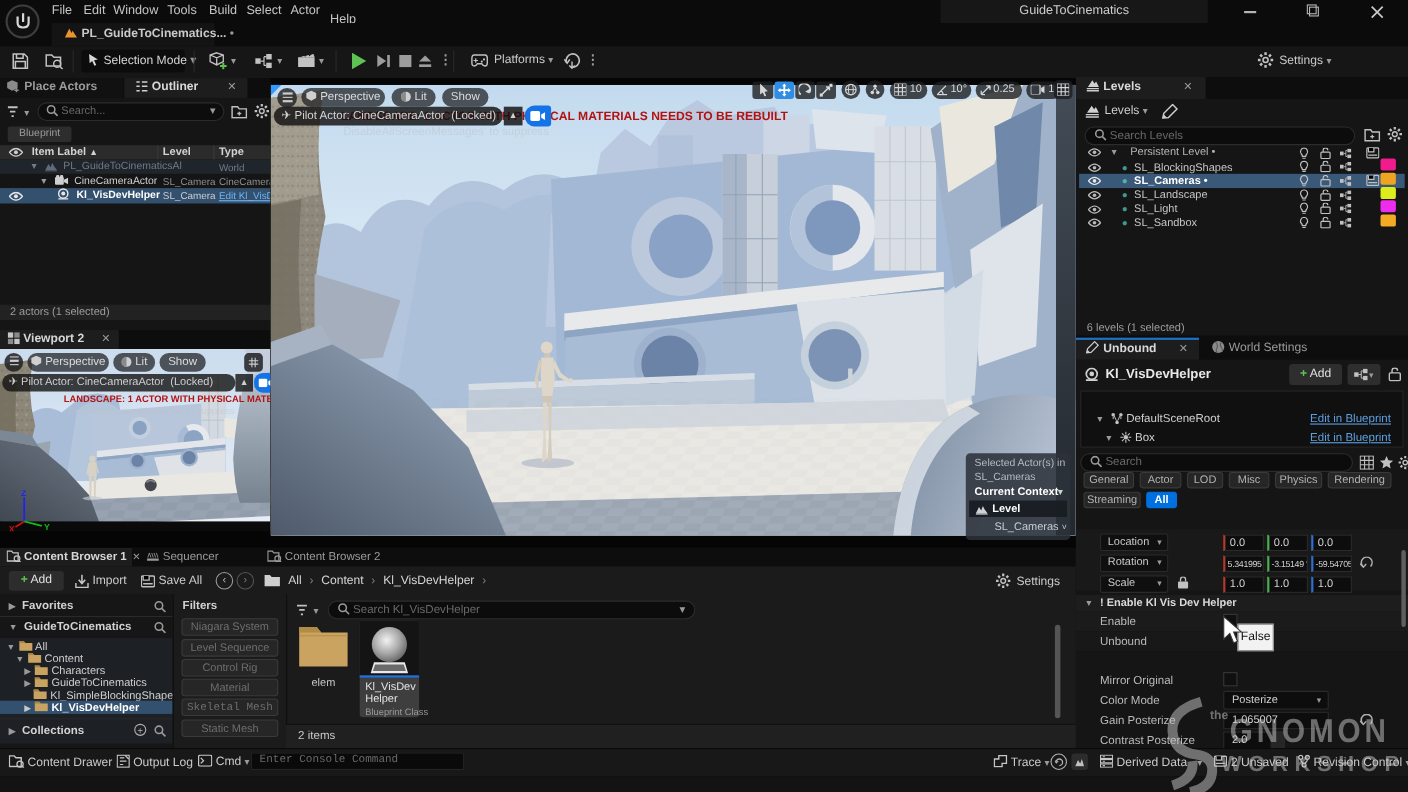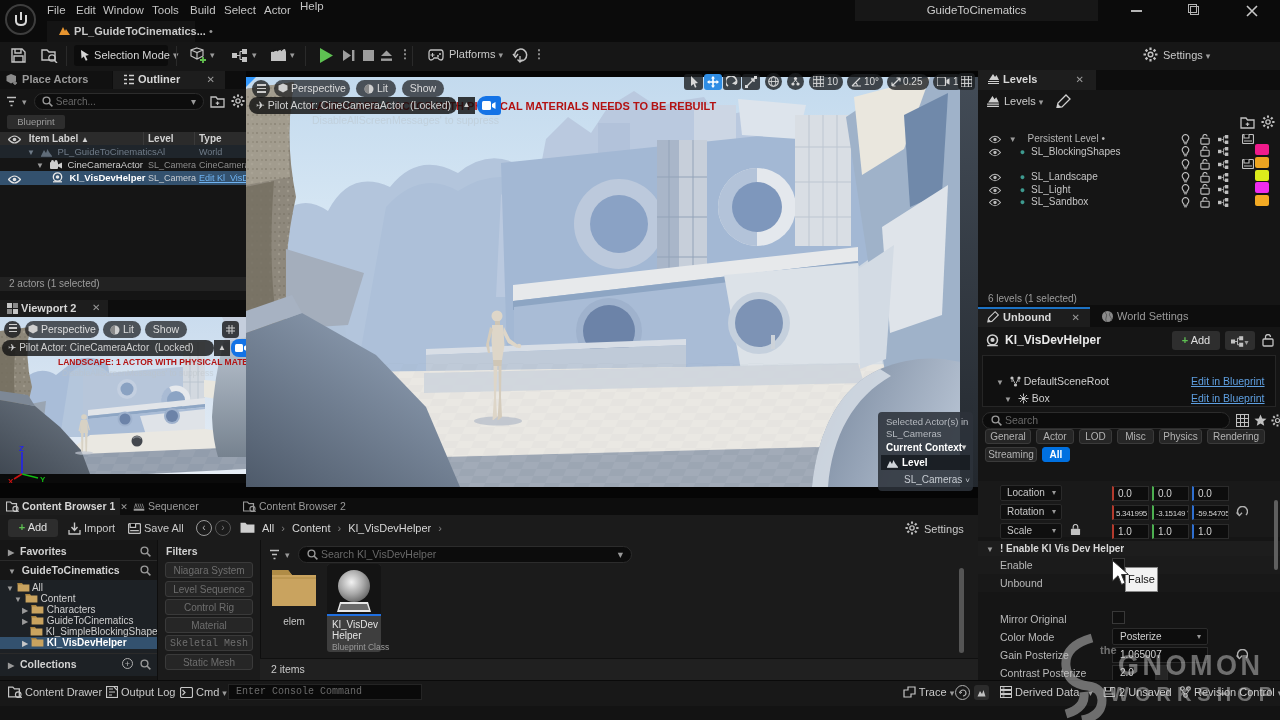--- a/index.html
+++ b/index.html
@@ -56,21 +56,21 @@
       <path d="M3,4 L5,4 L5,10 Q5,13 9,13 Q13,13 13,10 L13,4 L15,4 L15,10 Q15,15 9,15 Q3,15 3,10 Z" fill="#d8d8d8"></path>
       <path d="M8,1 L10,1 L10,9 L8,9 Z" fill="#d8d8d8"></path>
     </svg>
 <div class="abs nw" style="top:4px;left:47px;color:#c4c4c4;font-size:11.5px;">File</div>
 <div class="abs nw" style="top:4px;left:76px;color:#c4c4c4;font-size:11.5px;">Edit</div>
 <div class="abs nw" style="top:4px;left:103px;color:#c4c4c4;font-size:11.5px;">Window</div>
 <div class="abs nw" style="top:4px;left:152px;color:#c4c4c4;font-size:11.5px;">Tools</div>
 <div class="abs nw" style="top:4px;left:190px;color:#c4c4c4;font-size:11.5px;">Build</div>
 <div class="abs nw" style="top:4px;left:224px;color:#c4c4c4;font-size:11.5px;">Select</div>
 <div class="abs nw" style="top:4px;left:264px;color:#c4c4c4;font-size:11.5px;">Actor</div>
-<div class="abs nw" style="top:0;left:300px;color:#c4c4c4;font-size:11.5px;">Help</div>
+<div class="abs nw" style="top:12px;left:300px;color:#c4c4c4;font-size:11.5px;">Help</div>
 <div class="abs" style="left:855px;top:0;width:243px;height:22px;background:#171717;color:#cccccc;font-size:11.5px;text-align:center;line-height:21px;">GuideToCinematics</div>
 <div class="abs" style="left:1131px;top:10px;width:11px;height:2px;background:#b5b5b5;"></div>
 <div class="abs" style="left:1190px;top:6px;width:9px;height:9px;border:1.5px solid #b5b5b5;background:#0b0b0b;"></div>
 <div class="abs" style="left:1188px;top:4px;width:9px;height:9px;border:1.5px solid #b5b5b5;"></div>
 <svg class="abs" style="left:1246px;top:5px;" width="12" height="12" viewBox="0 0 12 12">
       <path d="M1,1 L11,11 M11,1 L1,11" stroke="#c8c8c8" stroke-width="1.6"></path>
     </svg>
 
 <div class="abs" style="left:0;top:21px;width:1280px;height:21px;background:#0b0b0b;"></div>
 <div class="abs nw" style="left:47px;top:21px;width:148px;height:21px;background:#141414;color:#c9c9c9;font-size:11px;line-height:21px;">
@@ -623,20 +623,27 @@
   <svg class="abs" style="left:8px;top:25px;" width="14" height="13" viewBox="0 0 13 12">
         <path d="M2,7 L6,1 L8,4 L9.5,2 L12,7 Z" fill="#cfcfcf"></path>
         <path d="M1,8.5 L12,8.5 M1,10.5 L12,10.5" stroke="#cfcfcf" stroke-width="1.2"></path>
       </svg>
   <div class="abs nw" style="left:26px;top:25px;color:#cccccc;font-size:11px;">Levels <span style="color:#9a9a9a;font-size:9px;">▾</span></div>
   <svg class="abs" style="left:78px;top:24px;" width="16" height="14" viewBox="0 0 16 14">
         <path d="M10,1 L14,5 L6,13 L1,13.5 L2,9 Z" fill="none" stroke="#cfcfcf" stroke-width="1.3"></path>
         <path d="M1,13.5 L5,13 L2,10 Z" fill="#cfcfcf"></path>
       </svg>
 
+  <div class="abs nw" style="left:8px;top:45px;width:246px;height:17px;background:#0c0c0c;border:1px solid #2c2c2c;border-radius:9px;color:#696969;font-size:10.5px;line-height:15px;">
+    <svg class="ic" style="display:inline-block;vertical-align:-2px;margin-left:8px;" width="11" height="11" viewBox="0 0 11 11">
+          <circle cx="4.5" cy="4.5" r="3.4" fill="none" stroke="#9a9a9a" stroke-width="1.4"></circle>
+          <path d="M7,7 L10.4,10.4" stroke="#9a9a9a" stroke-width="1.5"></path>
+        </svg>
+    Search Levels
+  </div>
   <svg class="abs" style="left:262px;top:46px;" width="15" height="13" viewBox="0 0 15 13">
         <path d="M1,2 L6,2 L7.5,4 L14,4 L14,12 L1,12 Z" fill="none" stroke="#c0c0c0" stroke-width="1.3"></path>
         <path d="M7.5,6.5 L7.5,10 M5.7,8.2 L9.3,8.2" stroke="#c0c0c0" stroke-width="1.2"></path>
       </svg>
   <svg class="abs" style="left:283px;top:45px;" width="14" height="14" viewBox="0 0 15 15">
         <g fill="#c0c0c0">
           <circle cx="7.5" cy="7.5" r="3"></circle>
           <g stroke="#c0c0c0" stroke-width="2.2">
             <path d="M7.5,0.5 L7.5,3 M7.5,12 L7.5,14.5 M0.5,7.5 L3,7.5 M12,7.5 L14.5,7.5 M2.6,2.6 L4.4,4.4 M10.6,10.6 L12.4,12.4 M12.4,2.6 L10.6,4.4 M4.4,10.6 L2.6,12.4"></path>
           </g>
@@ -651,20 +658,27 @@
         </svg>
     <span style="margin-left:5px;font-size:8px;color:#9a9a9a;">▼</span>
     <span style="margin-left:8px;">Persistent Level •</span></div>
   <div class="abs nw" style="left:0;top:75.5px;width:302px;height:12px;color:#c5c5c5;font-size:10px;line-height:12px;">
     <svg class="ic" style="display:inline-block;vertical-align:-2px;margin-left:11px;" width="12" height="9" viewBox="0 0 13 9">
           <path d="M0.5,4.5 Q6.5,-2.5 12.5,4.5 Q6.5,11.5 0.5,4.5 Z" fill="none" stroke="#b8b8b8" stroke-width="1.2"></path>
           <circle cx="6.5" cy="4.5" r="1.8" fill="#b8b8b8"></circle>
         </svg>
     <span style="margin-left:16px;color:#3e9a8f;font-size:9px;">●</span>
     <span style="margin-left:3px;">SL_BlockingShapes</span></div>
+  <div class="abs nw" style="left:3px;top:88px;width:296px;height:13px;background:#3a5878;color:#ffffff;font-size:10px;line-height:13px;font-weight:bold;">
+    <svg class="ic" style="display:inline-block;vertical-align:-2px;margin-left:8px;" width="12" height="9" viewBox="0 0 13 9">
+          <path d="M0.5,4.5 Q6.5,-2.5 12.5,4.5 Q6.5,11.5 0.5,4.5 Z" fill="none" stroke="#e8e8e8" stroke-width="1.2"></path>
+          <circle cx="6.5" cy="4.5" r="1.8" fill="#e8e8e8"></circle>
+        </svg>
+    <span style="margin-left:16px;color:#4eb3a6;font-size:9px;">●</span>
+    <span style="margin-left:3px;">SL_Cameras •</span></div>
   <div class="abs nw" style="left:0;top:101px;width:302px;height:12px;color:#c5c5c5;font-size:10px;line-height:12px;">
     <svg class="ic" style="display:inline-block;vertical-align:-2px;margin-left:11px;" width="12" height="9" viewBox="0 0 13 9">
           <path d="M0.5,4.5 Q6.5,-2.5 12.5,4.5 Q6.5,11.5 0.5,4.5 Z" fill="none" stroke="#b8b8b8" stroke-width="1.2"></path>
           <circle cx="6.5" cy="4.5" r="1.8" fill="#b8b8b8"></circle>
         </svg>
     <span style="margin-left:16px;color:#3e9a8f;font-size:9px;">●</span>
     <span style="margin-left:3px;">SL_Landscape</span></div>
   <div class="abs nw" style="left:0;top:113.5px;width:302px;height:12px;color:#c5c5c5;font-size:10px;line-height:12px;">
     <svg class="ic" style="display:inline-block;vertical-align:-2px;margin-left:11px;" width="12" height="9" viewBox="0 0 13 9">
           <path d="M0.5,4.5 Q6.5,-2.5 12.5,4.5 Q6.5,11.5 0.5,4.5 Z" fill="none" stroke="#b8b8b8" stroke-width="1.2"></path>

